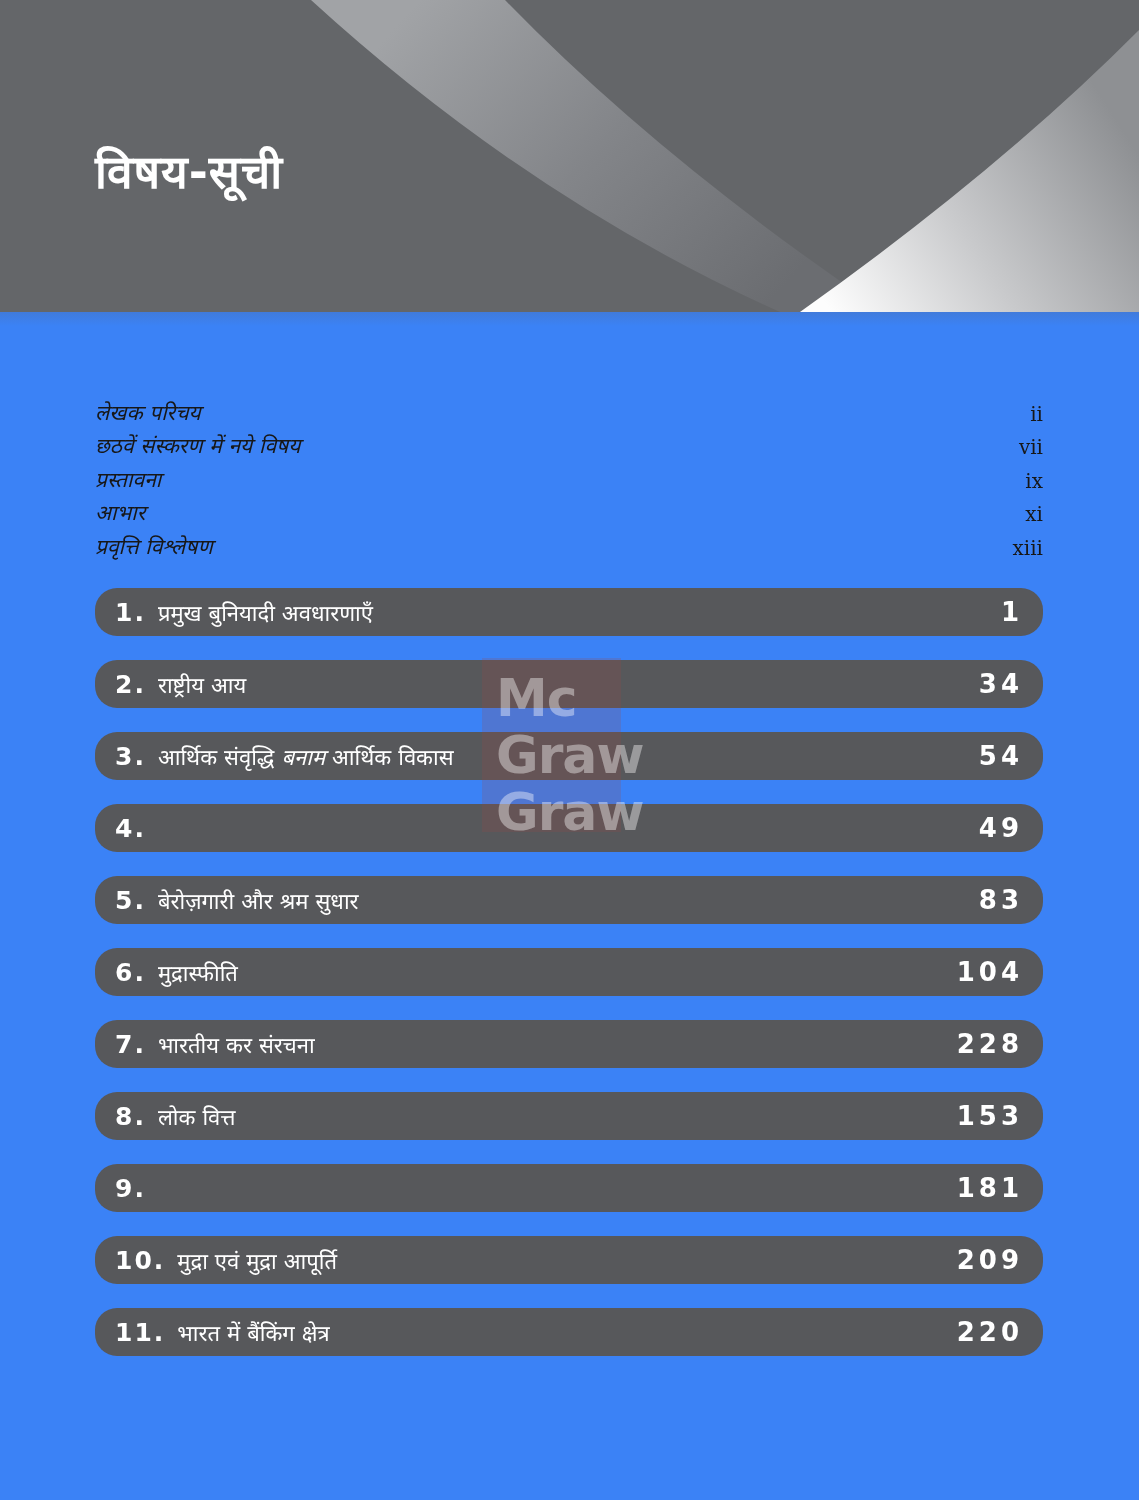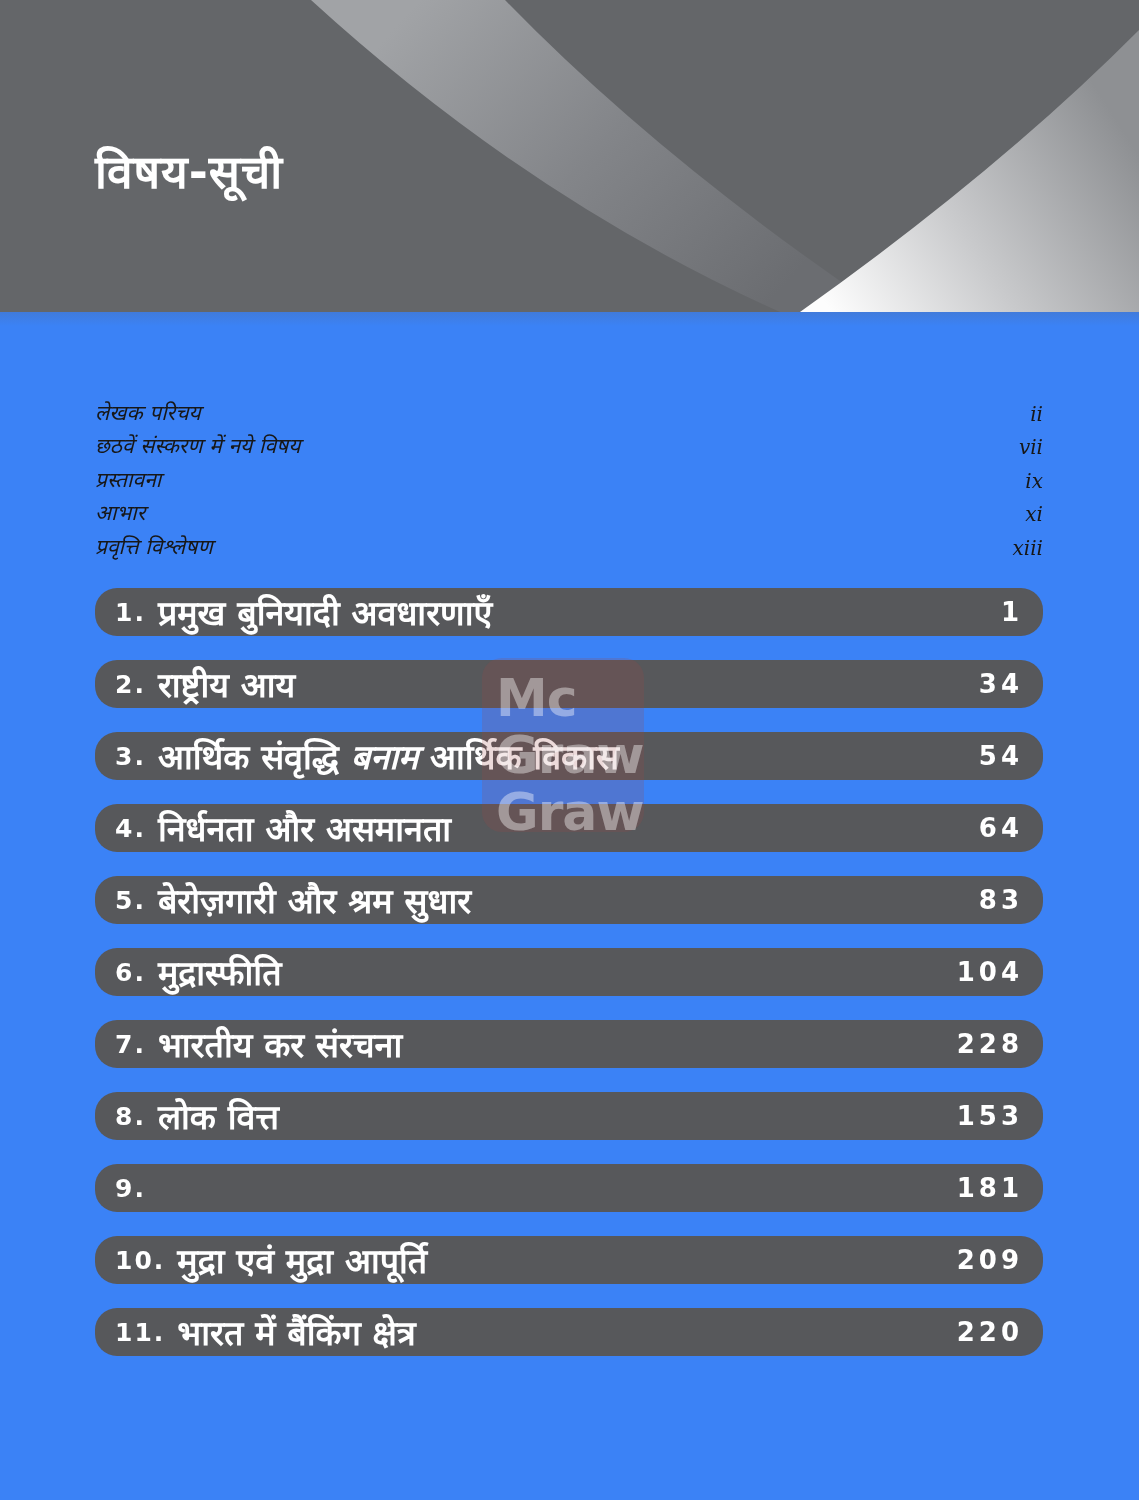--- a/index.html
+++ b/index.html
@@ -50,21 +50,20 @@
     height: 33.6px;
   }
   .fm-label {
     font-family: "DejaVu Serif", "Liberation Serif", serif;
     font-style: italic;
     font-size: 21px;
     color: #171717;
   }
   .fm-page {
     font-family: "DejaVu Serif", "Liberation Serif", serif;
-    font-style: italic;
     font-size: 20px;
     color: #171717;
   }
 
   
   .chapters {
     position: absolute;
     left: 95px; top: 588px;
     width: 948px;
   }
@@ -84,39 +83,38 @@
     align-items: center;
     white-space: nowrap;
   }
   .chapter-num {
     font-size: 25px;
     font-weight: 700;
     letter-spacing: 2px;
     margin-right: 12px;
   }
   .chapter-title {
-    font-size: 34px;
-    font-weight: 700;
+    font-size: 22px;
+    font-weight: 400;
   }
   .chapter-title .em { font-style: italic; }
   .chapter-page {
     font-size: 26px;
     font-weight: 700;
     letter-spacing: 4px;
   }
 
   
   .watermark {
     position: absolute;
     left: 482px; top: 658px;
-    width: 162px; height: 174px;
+    width: 139px; height: 174px;
     background: rgba(160, 70, 70, 0.20);
     padding: 12px 12px 0 14px;
     pointer-events: none;
-    border-radius: 20px;
   }
   .watermark .wm-line {
     display: block;
     font-size: 52px;
     line-height: 57px;
     font-weight: 700;
     letter-spacing: -1px;
     color: rgba(255, 255, 255, 0.40);
   }
 </style>
@@ -192,23 +190,22 @@
       <span class="chapter-left">
         <span class="chapter-num">3.</span>
         <span class="chapter-title"><span>आर्थिक संवृद्धि </span><span class="em">बनाम</span><span> आर्थिक विकास</span></span>
       </span>
       <span class="chapter-page">54</span>
     </div>
 
     <div class="chapter-bar">
       <span class="chapter-left">
         <span class="chapter-num">4.</span>
-        <span class="chapter-title"><span>निर्धनता और असमानता</span><span class="em"></span><span></span></span>
-      </span>
-      <span class="chapter-page">64</span>
+      </span>
+      <span class="chapter-page">49</span>
     </div>
 
     <div class="chapter-bar">
       <span class="chapter-left">
         <span class="chapter-num">5.</span>
         <span class="chapter-title"><span>बेरोज़गारी और श्रम सुधार</span><span class="em"></span><span></span></span>
       </span>
       <span class="chapter-page">83</span>
     </div>
 

